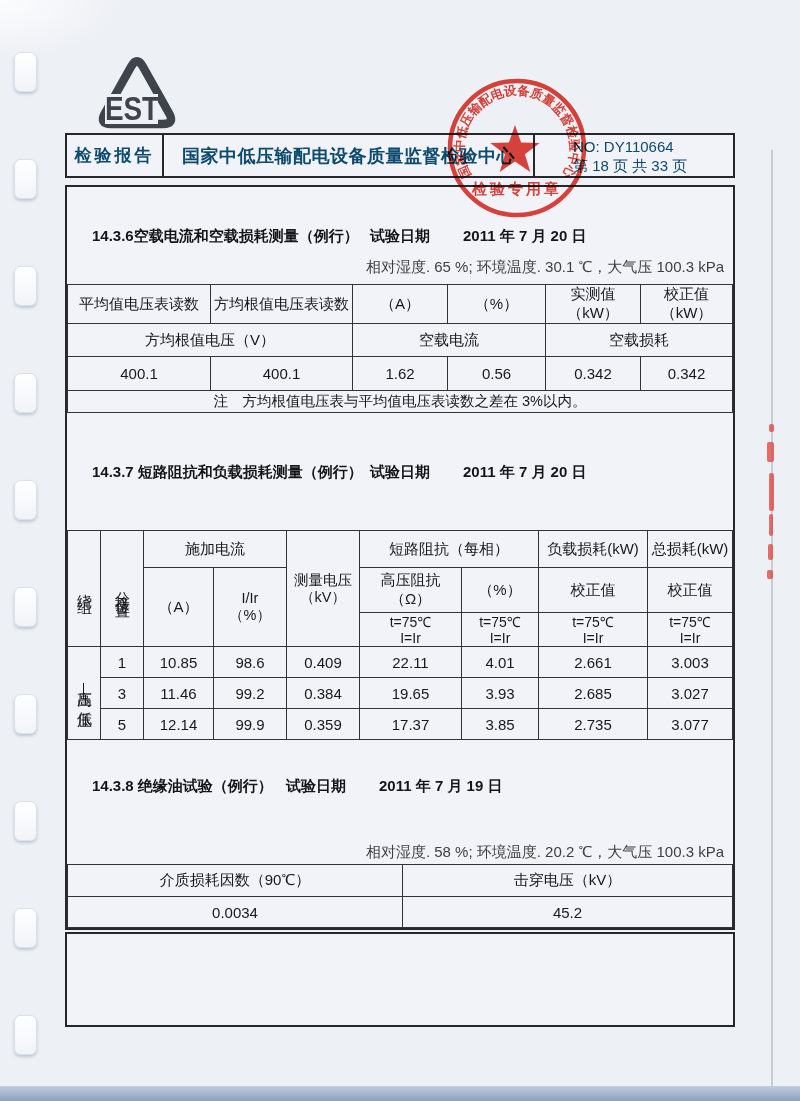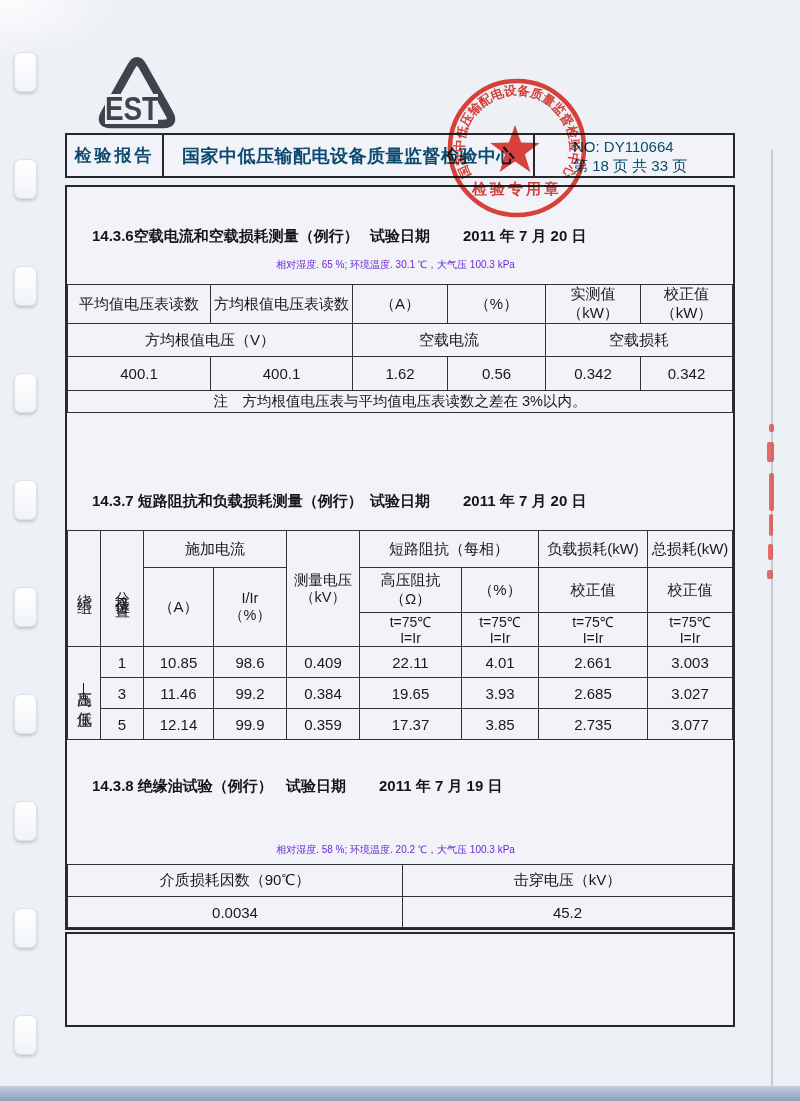--- a/index.html
+++ b/index.html
@@ -26,22 +26,22 @@
     padding-left:38px;font-size:15px;line-height:19px;}
   
   .main-box{position:absolute;left:65px;top:185px;width:670px;height:745px;
     border:2.5px solid #26282d;box-sizing:border-box;background:#f1f3f8;}
   .empty-box{position:absolute;left:65px;top:932px;width:670px;height:95px;
     border:2.5px solid #26282d;box-sizing:border-box;background:#f1f3f8;}
   .sec-line{position:absolute;left:0;width:665px;height:20px;font-size:15px;color:#141518;}
   .sec-title{position:absolute;left:9px;font-weight:bold;white-space:nowrap;margin-left:16px;}
   .sec-datelabel{position:absolute;font-weight:bold;white-space:nowrap;}
   .sec-date{position:absolute;font-weight:bold;white-space:nowrap;}
-  .sec-cond{position:absolute;left:0;width:657px;text-align:center;font-size:10px;
-    color:#6d28d9;white-space:nowrap;}
+  .sec-cond{position:absolute;left:0;width:657px;text-align:right;font-size:15px;
+    color:#404040;white-space:nowrap;}
   table.rpt{position:absolute;border-collapse:collapse;table-layout:fixed;width:665px;
     font-size:15px;color:#17181b;}
   table.rpt td{border:1.6px solid #30333a;text-align:center;vertical-align:middle;
     padding:0;overflow:hidden;}
   td.notecell{text-align:left;padding-left:10px;font-size:14.5px;}
   .twoline{line-height:17px;font-size:14.5px;}
   .cond75{line-height:16px;font-size:14px;}
   .v{writing-mode:vertical-rl;text-orientation:upright;display:inline-block;
     letter-spacing:6px;}
   .v.tight{letter-spacing:2px;text-orientation:mixed;}
@@ -122,21 +122,21 @@
         <td>0.56</td>
         <td>0.342</td>
         <td>0.342</td>
       </tr>
       <tr style="height:22px">
         <td colspan="6" class="notecell">注　方均根值电压表与平均值电压表读数之差在 3%以内。</td>
       </tr>
     </tbody>
       </table>
 
-    <div class="sec-line" style="top:305px">
+    <div class="sec-line" style="top:276px">
       <span class="sec-title">14.3.7 短路阻抗和负载损耗测量（例行）</span>
       <span class="sec-datelabel" style="left:303px">试验日期</span>
       <span class="sec-date" style="left:396px">2011 年 7 月 20 日</span>
     </div>
 
     <table class="rpt" style="top:343px">
       <colgroup>
           <col style="width:33px">
           <col style="width:43px">
           <col style="width:70px">

